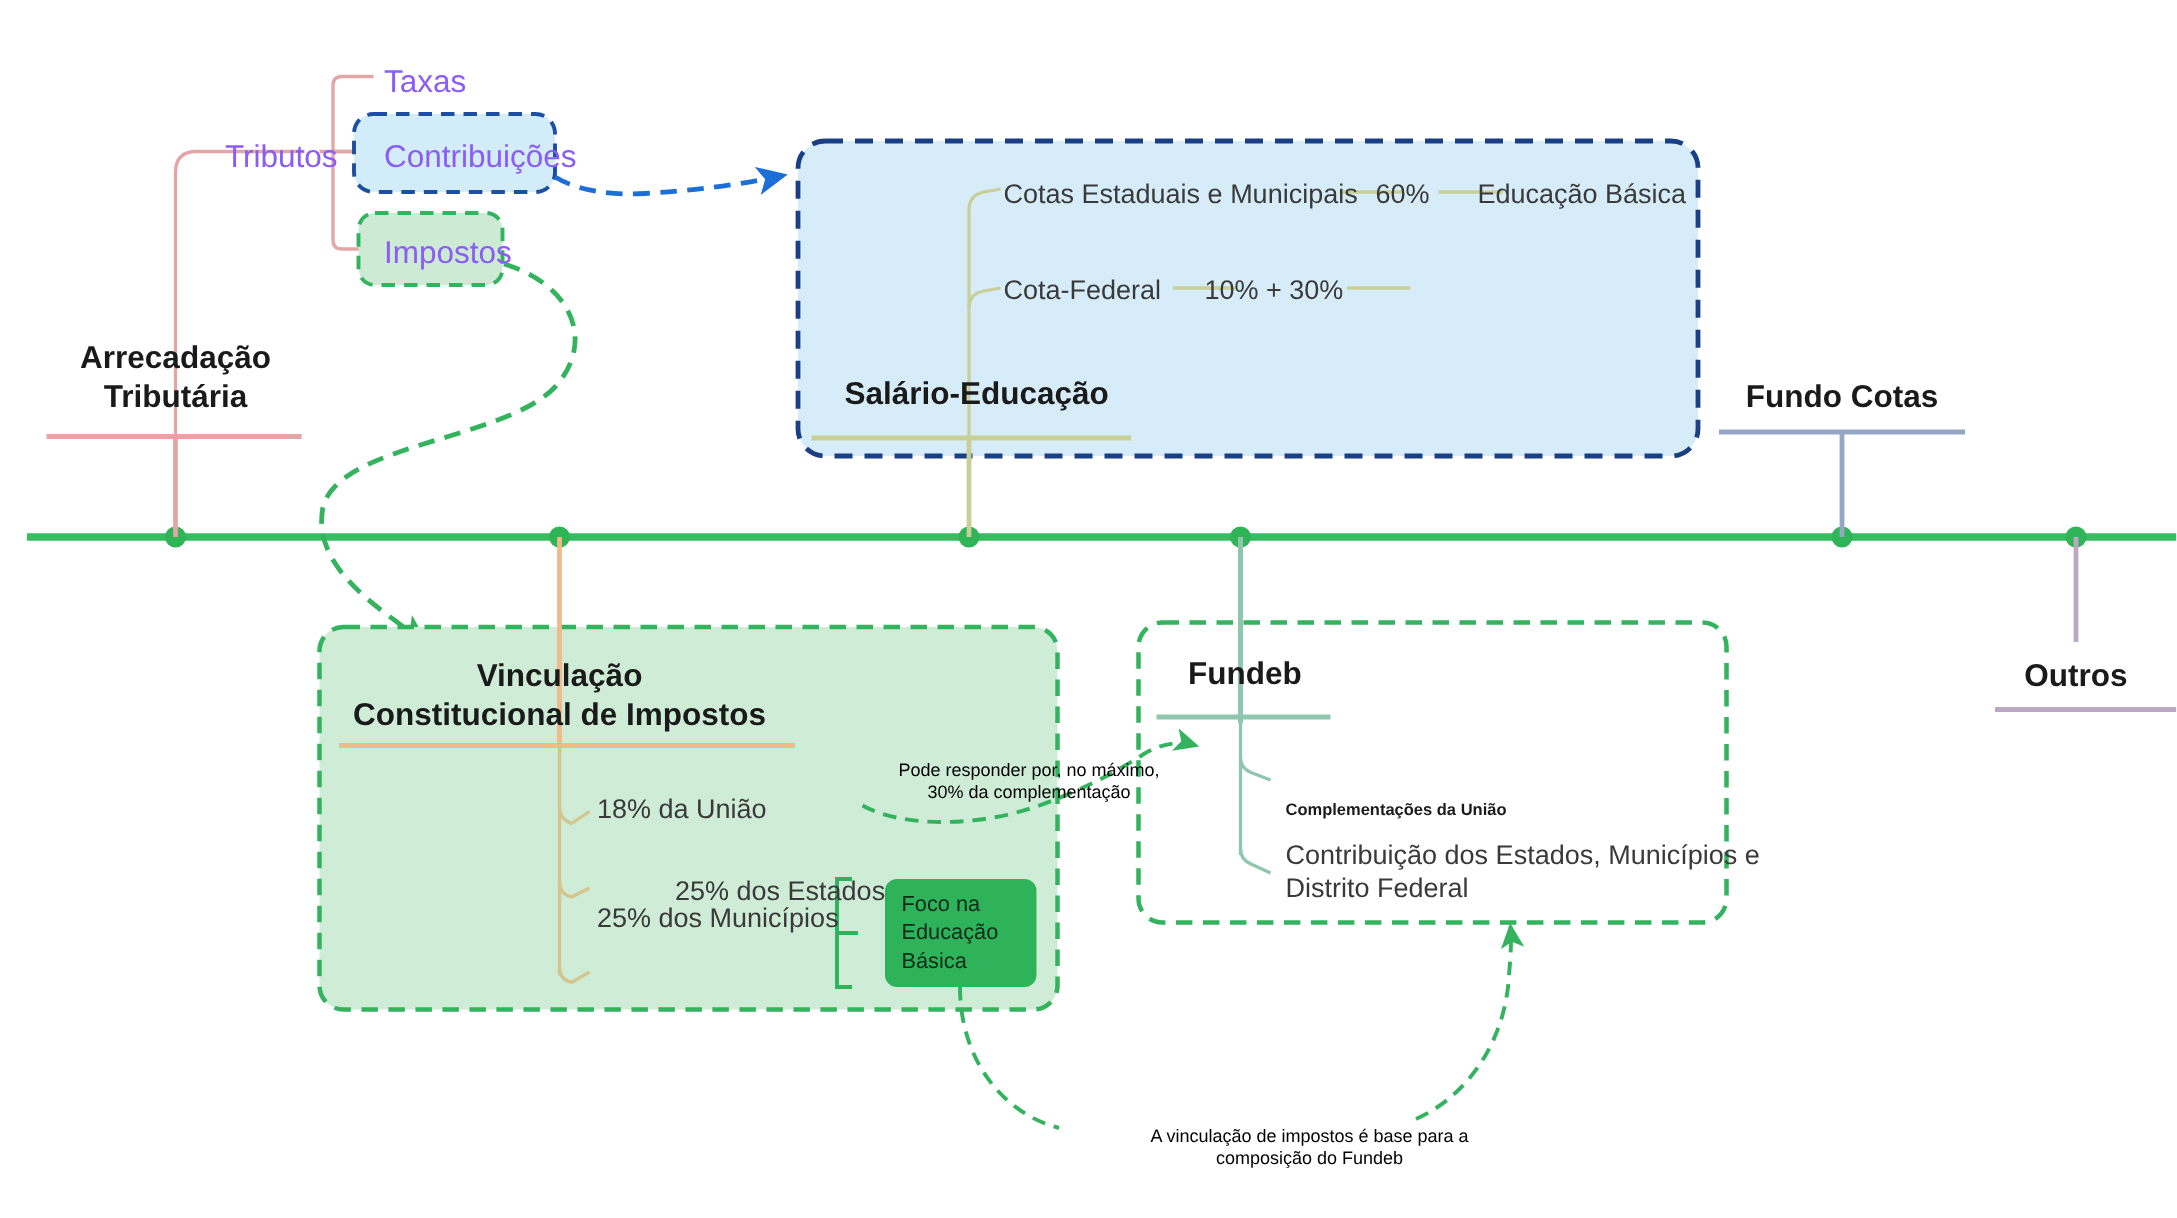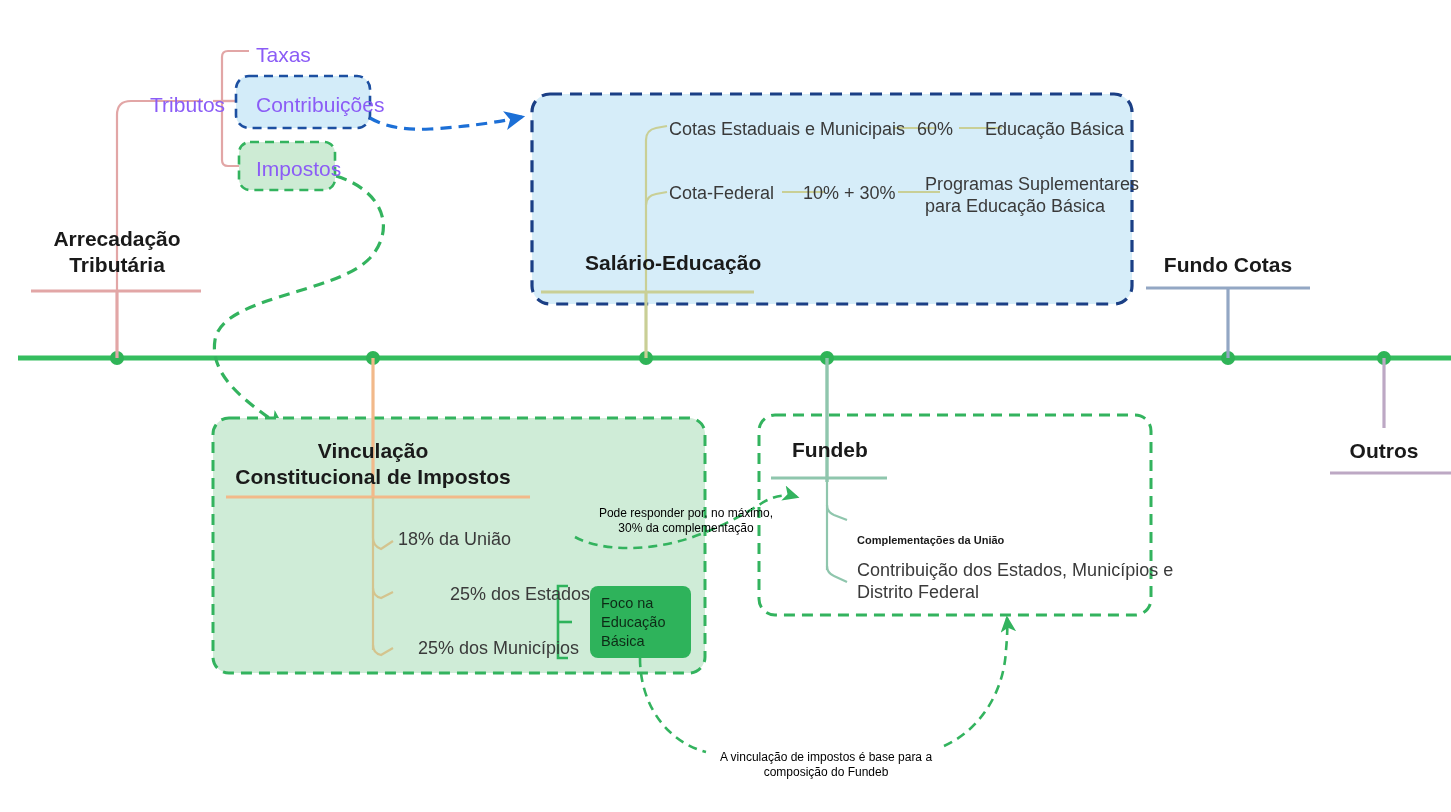--- a/index.html
+++ b/index.html
@@ -158,51 +158,49 @@
 
   <div class="lbl t-node lbl-l" style="left:256px; top:42px;">Taxas</div>
 
   <div class="lbl t-node lbl-l" style="left:256px; top:92px;">Contribuições</div>
 
   <div class="lbl t-node lbl-l" style="left:256px; top:156px;">Impostos</div>
 
   <div class="lbl t-main lbl-c" style="left:117px; top:226px; width:300px;">Arrecadação
 Tributária</div>
 
-  <div class="lbl t-main lbl-l" style="left:563px; top:250px;margin-left:22px;">Salário-Educação</div>
+  <div class="lbl t-main lbl-l" style="left:563px; top:250px;">Salário-Educação</div>
 
   <div class="lbl t-leaf lbl-l" style="left:669px; top:119px;">Cotas Estaduais e Municipais</div>
   <div class="lbl t-leaf lbl-l" style="left:917px; top:119px;">60%</div>
   <div class="lbl t-leaf lbl-l" style="left:985px; top:119px;">Educação Básica</div>
 
   <div class="lbl t-leaf lbl-l" style="left:669px; top:183px;">Cota-Federal</div>
   <div class="lbl t-leaf lbl-l" style="left:803px; top:183px;">10% + 30%</div>
-  <div class="lbl t-leaf lbl-l" style="left:925px; top:174px;">Programas Suplementares
-para Educação Básica</div>
 
   <div class="lbl t-main lbl-c" style="left:1228px; top:252px; width:300px;">Fundo Cotas</div>
 
   <div class="lbl t-main lbl-c" style="left:1384px; top:438px; width:240px;">Outros</div>
 
   <div class="lbl t-main lbl-c" style="left:373px; top:438px; width:430px;">Vinculação
 Constitucional de Impostos</div>
 
   <div class="lbl t-leaf lbl-l" style="left:398px; top:529px;">18% da União</div>
   <div class="lbl t-leaf lbl-l" style="left:410px; top:584px;margin-left:40px;">25% dos Estados</div>
-  <div class="lbl t-leaf lbl-l" style="left:398px; top:638px;margin-left:20px;">25% dos Municípios</div>
+  <div class="lbl t-leaf lbl-l" style="left:398px; top:602px;">25% dos Municípios</div>
 
   <div class="lbl t-foco lbl-l" style="left:601px; top:594px;">Foco na
 Educação
 Básica</div>
 
   <div class="lbl t-main lbl-l" style="left:792px; top:437px;">Fundeb</div>
 
   <div class="lbl t-leaf-b lbl-l" style="left:857px; top:506px;">Complementações da União</div>
   <div class="lbl t-leaf lbl-l" style="left:857px; top:560px;">Contribuição dos Estados, Municípios e
 Distrito Federal</div>
 
   <div class="lbl t-small lbl-c" style="left:686px; top:506px; width:320px;">Pode responder por, no máximo,
 30% da complementação</div>
 
-  <div class="lbl t-small lbl-c" style="left:826px; top:750px; width:420px;">A vinculação de impostos é base para a
+  <div class="lbl t-small lbl-c" style="left:873px; top:750px; width:420px;">A vinculação de impostos é base para a
 composição do Fundeb</div>
 
 </div>
 
 </body></html>

